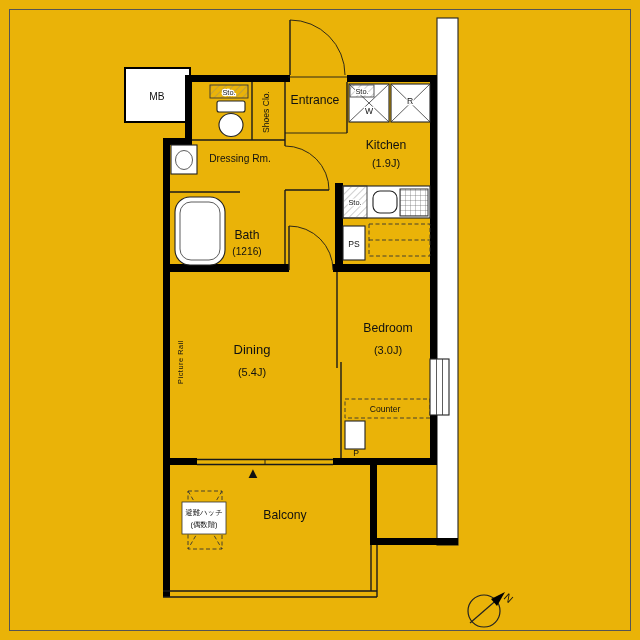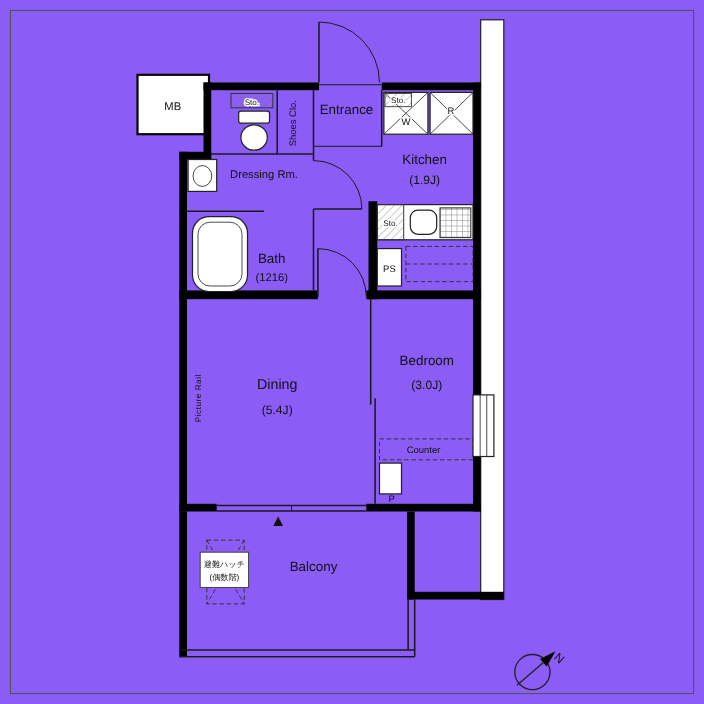--- a/index.html
+++ b/index.html
@@ -1,16 +1,16 @@
 <!DOCTYPE html>
 <html><head>
 <meta charset="utf-8">
 <style>
   html,body{margin:0;padding:0;background:#fff;}
-  .page{width:640px;height:640px;position:relative;background:#8b5cf6;}
+  .page{width:640px;height:640px;position:relative;background:#eab308;}
   svg{display:block;}
   text{font-family:"Liberation Sans","DejaVu Sans",sans-serif;fill:#111;}
   .t13{font-size:13px;}
   .t12{font-size:12.2px;}
   .t11{font-size:11px;}
   .t10{font-size:10.2px;}
   .t8{font-size:8.6px;}
   .t7{font-size:7.4px;}
   .anchor{text-anchor:middle;}
   .halo{paint-order:stroke;stroke:#fff;stroke-width:2.4px;}

